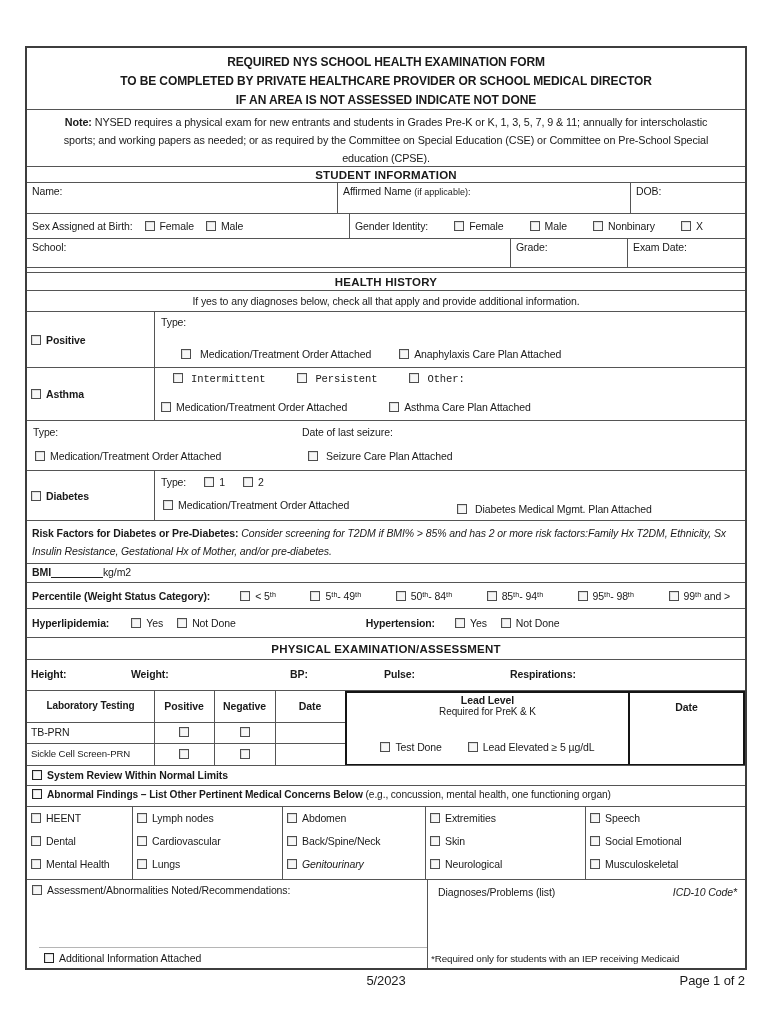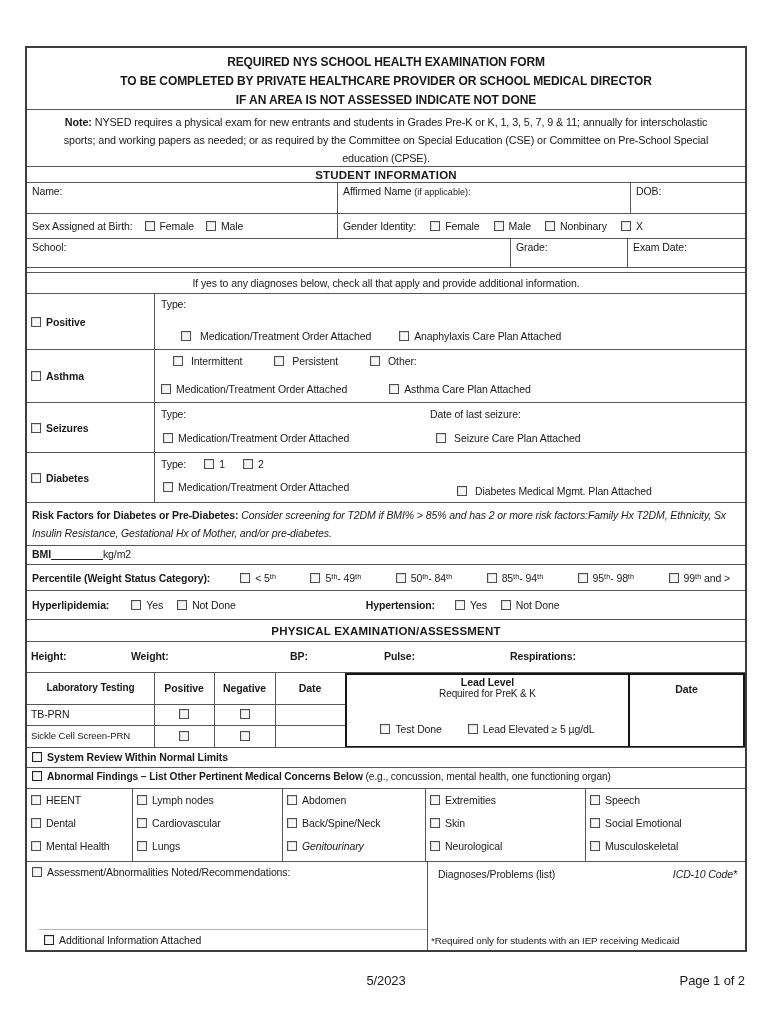--- a/index.html
+++ b/index.html
@@ -59,40 +59,41 @@
     </div>
   </div>
 
   <div class="r" style="height:25px;">
     <div class="cells">
       <div class="cell" style="width:310px; display:flex; align-items:center; gap:12px;">
         <span>Sex Assigned at Birth:</span>
         <span class="opt"><span class="cb"></span><span>Female</span></span>
         <span class="opt"><span class="cb"></span><span>Male</span></span>
       </div>
-      <div class="cell" style="flex:1; display:flex; align-items:center; gap:14px;">
+      <div class="cell" style="flex:1; display:flex; align-items:center; gap:26px;margin-left:12px;">
         <span>Gender Identity:</span>
         <span class="opt"><span class="cb"></span><span>Female</span></span>
         <span class="opt"><span class="cb"></span><span>Male</span></span>
         <span class="opt"><span class="cb"></span><span>Nonbinary</span></span>
         <span class="opt"><span class="cb"></span><span>X</span></span>
       </div>
     </div>
   </div>
 
   <div class="r" style="height:29px;">
     <div class="cells">
       <div class="cell" style="width:483px;"><span>School:</span></div>
       <div class="cell" style="width:117px;"><span>Grade:</span></div>
       <div class="cell" style="flex:1;"><span>Exam Date:</span></div>
     </div>
   </div>
 
   <div class="r" style="height:5px;"></div>
 
+  <div class="r sect" style="height:18px;">HEALTH HISTORY</div>
   <div class="r ctr" style="height:21px; line-height:20px;">If yes to any diagnoses below, check all that apply and provide additional information.</div>
 
   <div class="r" style="height:56px;">
     <div class="cells">
       <div class="lbl-col">
             <span class="cb"></span>
             <span>Positive</span>
           </div>
       <div class="hh-content">
         <div style="padding-top:2px;">Type:</div>
@@ -104,39 +105,35 @@
     </div>
   </div>
 
   <div class="r" style="height:53px;">
     <div class="cells">
       <div class="lbl-col">
             <span class="cb"></span>
             <span>Asthma</span>
           </div>
       <div class="hh-content">
-        <div style="padding:3px 0 0 12px; display:flex; gap:32px;">
+        <div style="padding:3px 0 0 12px; display:flex; gap:32px;font-family:Liberation Mono, monospace;">
           <span class="opt"><span class="cb"></span><span style="margin-left:3px;">Intermittent</span></span>
           <span class="opt"><span class="cb"></span><span style="margin-left:3px;">Persistent</span></span>
           <span class="opt"><span class="cb"></span><span style="margin-left:3px;">Other:</span></span>
         </div>
         <div style="position:absolute; left:6px; bottom:7px; display:flex; gap:42px;">
           <span class="opt"><span class="cb"></span><span>Medication/Treatment Order Attached</span></span>
           <span class="opt"><span class="cb"></span><span>Asthma Care Plan Attached</span></span>
         </div>
       </div>
     </div>
   </div>
 
   <div class="r" style="height:50px;">
     <div class="cells">
-      <div class="lbl-col">
-            <span class="cb"></span>
-            <span>Seizures</span>
-          </div>
       <div class="hh-content">
         <div style="padding-top:3px;">Type:</div>
         <span class="abs" style="left:275px; top:5px;">Date of last seizure:</span>
         <span class="opt abs" style="left:8px; bottom:8px;"><span class="cb"></span><span>Medication/Treatment Order Attached</span></span>
         <span class="opt abs" style="left:281px; bottom:8px;"><span class="cb"></span><span style="margin-left:3px;">Seizure Care Plan Attached</span></span>
       </div>
     </div>
   </div>
 
   <div class="r" style="height:50px;">

